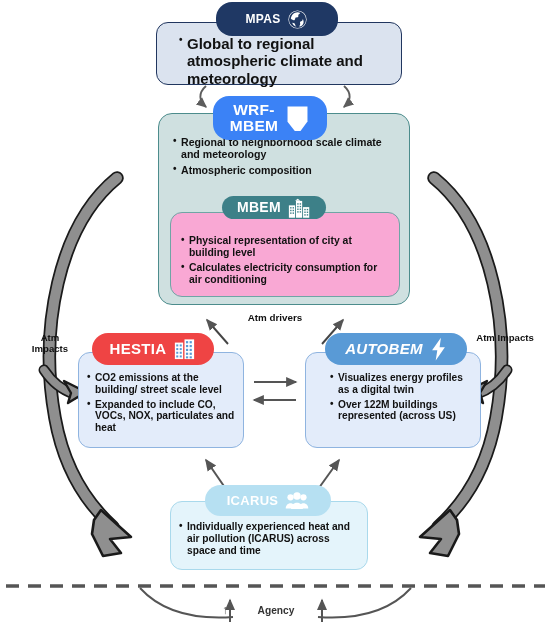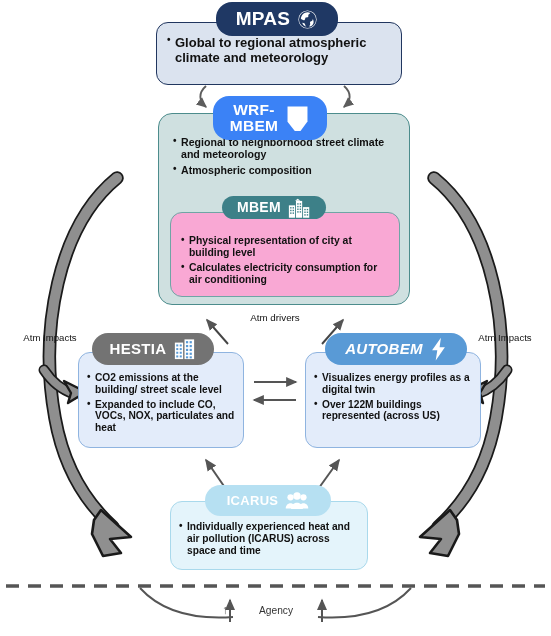--- a/index.html
+++ b/index.html
@@ -23,55 +23,55 @@
   ul.bl{list-style:none;margin:0;padding:0;}
   ul.bl li{
     position:relative;padding-left:8px;margin:0 0 3px 0;
     font-weight:bold;line-height:1.16;
   }
   ul.bl li:before{content:"\2022";position:absolute;left:0;top:-1px;font-size:10px;}
 
   
   #mpas-body{left:156px;top:22px;width:246px;height:63px;
     background:#dbe3ef;border:1.6px solid #21365f;}
-  #mpas-body ul.bl{padding:12px 8px 0 10px;font-size:13px;}
-  #mpas-pill{left:216px;top:2px;width:122px;height:34px;background:#1f3864;font-size:19px;}
+  #mpas-body ul.bl{padding:12px 8px 0 22px;font-size:15px;}
+  #mpas-pill{left:216px;top:2px;width:122px;height:34px;background:#1f3864;font-size:12px;}
 
   
   #wrf-body{left:158px;top:113px;width:252px;height:192px;
     background:#cfe0e0;border:1.6px solid #4c8c8c;border-radius:14px;}
   #wrf-body>ul.bl{padding:22px 10px 0 14px;font-size:10.6px;}
   #wrf-pill{left:213px;top:96px;width:114px;height:44px;background:#3b82f6;font-size:15.5px;flex-direction:row;}
 
   
   #mbem-body{left:170px;top:212px;width:230px;height:85px;
     background:#f9a8d4;border:1.6px solid #6fa5a5;}
   #mbem-body ul.bl{padding:22px 8px 0 10px;font-size:10.4px;}
   #mbem-pill{left:222px;top:196px;width:104px;height:23px;background:#3d8088;font-size:14px;}
 
   
   #hestia-body{left:78px;top:352px;width:166px;height:96px;
     background:#e3ecfa;border:1.6px solid #8fb4e0;}
   #hestia-body ul.bl{padding:19px 6px 0 8px;font-size:10.2px;}
-  #hestia-pill{left:92px;top:333px;width:122px;height:32px;background:#737373;font-size:15px;}
+  #hestia-pill{left:92px;top:333px;width:122px;height:32px;background:#ef4444;font-size:15px;}
 
   
   #autobem-body{left:305px;top:352px;width:176px;height:96px;
     background:#e3ecfa;border:1.6px solid #8fb4e0;}
-  #autobem-body ul.bl{padding:19px 6px 0 8px;font-size:10.2px;}
+  #autobem-body ul.bl{padding:19px 6px 0 24px;font-size:10.2px;}
   #autobem-pill{left:325px;top:333px;width:142px;height:32px;background:#599ad6;font-size:15px;font-style:italic;}
 
   
   #icarus-body{left:170px;top:501px;width:198px;height:69px;
     background:#e4f4fb;border:1.6px solid #a9d9ec;}
   #icarus-body ul.bl{padding:19px 6px 0 8px;font-size:10.2px;}
   #icarus-pill{left:205px;top:485px;width:126px;height:31px;background:#b6e0f2;font-size:13px;color:#fff;}
 
   
-  .flabel{position:absolute;font-weight:normal;text-align:center;z-index:7;line-height:1.12;}
+  .flabel{position:absolute;font-weight:bold;text-align:center;z-index:7;line-height:1.12;}
   #lbl-atm-left{left:22px;top:333px;width:56px;font-size:9.6px;}
   #lbl-atm-right{left:476px;top:333px;width:58px;font-size:9.6px;}
   #lbl-atm-drivers{left:225px;top:313px;width:100px;font-size:9.8px;}
   #lbl-agency{left:236px;top:605px;width:80px;font-size:10.2px;color:#333;}
   .agarrow{position:absolute;font-size:12px;font-weight:bold;color:#555;z-index:7;}
   #ag-l{left:222px;top:603px;}
   #ag-r{left:318px;top:603px;}
   .icn{display:inline-flex;align-items:center;}
 </style>
 </head>
@@ -154,21 +154,21 @@
     <span class="icn">
       <svg width="21" height="21" viewBox="0 0 24 24">
         <circle cx="12" cy="12" r="10.4" fill="#ffffff"></circle>
         <path d="M12 2.2a9.8 9.8 0 100 19.6 9.8 9.8 0 000-19.6zm0 1.6c1.1 0 2.2.2 3.1.7-.5.9-1.5 1.2-2 2-.6.9.3 1.9-.4 2.6-.7.7-1.9.2-2.7.7-1 .6-.4 2.1-1.3 2.7-.9.6-2 0-2.9-.4-.5-.2-1-.5-1.4-.9.4-4.2 3.9-7.4 7.6-7.4zm-5.9 12c.9.1 1.9.2 2.6.8.8.7.5 2 1.2 2.8.4.5 1 .7 1.6.9-3-.4-5.4-2.4-5.4-4.5zm7.8 4.3c.3-.9 1-1.6 1.2-2.6.2-1-.6-2 0-2.9.5-.8 1.8-.7 2.4-1.5.4-.5.5-1.2.6-1.9.6 1.2.9 2.5.9 3.8 0 2.5-2.2 4.6-5.1 5.1z" fill="#1f3864"></path>
       </svg>
     </span>
   </div>
 
   <div class="body" id="wrf-body">
     <ul class="bl">
-      <li>Regional to neighborhood street climate and meteorology</li>
+      <li>Regional to neighborhood scale climate and meteorology</li>
       <li>Atmospheric composition</li>
     </ul>
   </div>
   <div class="pill" id="wrf-pill">
     <span class="ttl">
       <span>WRF-</span><br>
       <span>MBEM</span>
     </span>
     <span class="icn">
       <svg width="25" height="27" viewBox="0 0 24 26">

